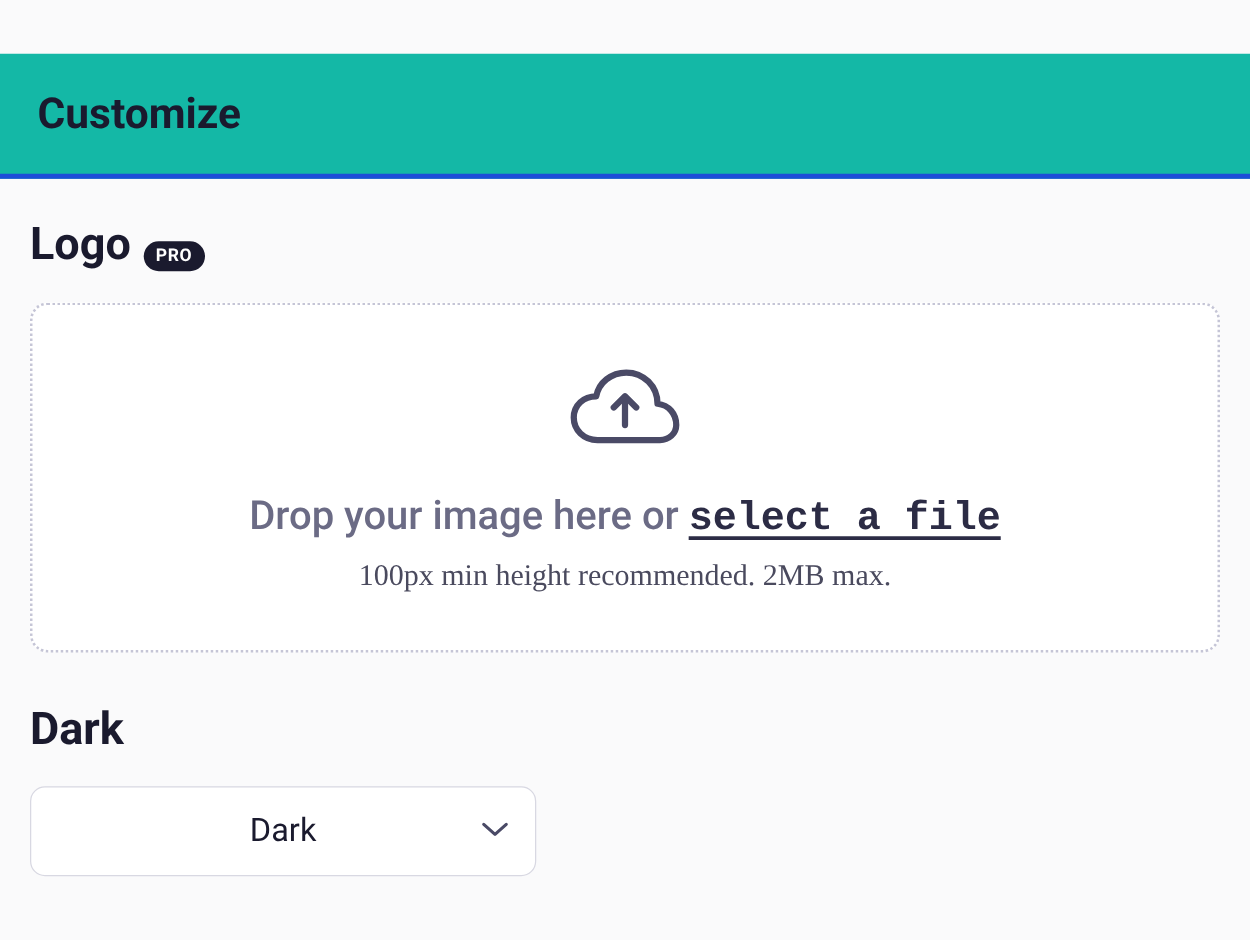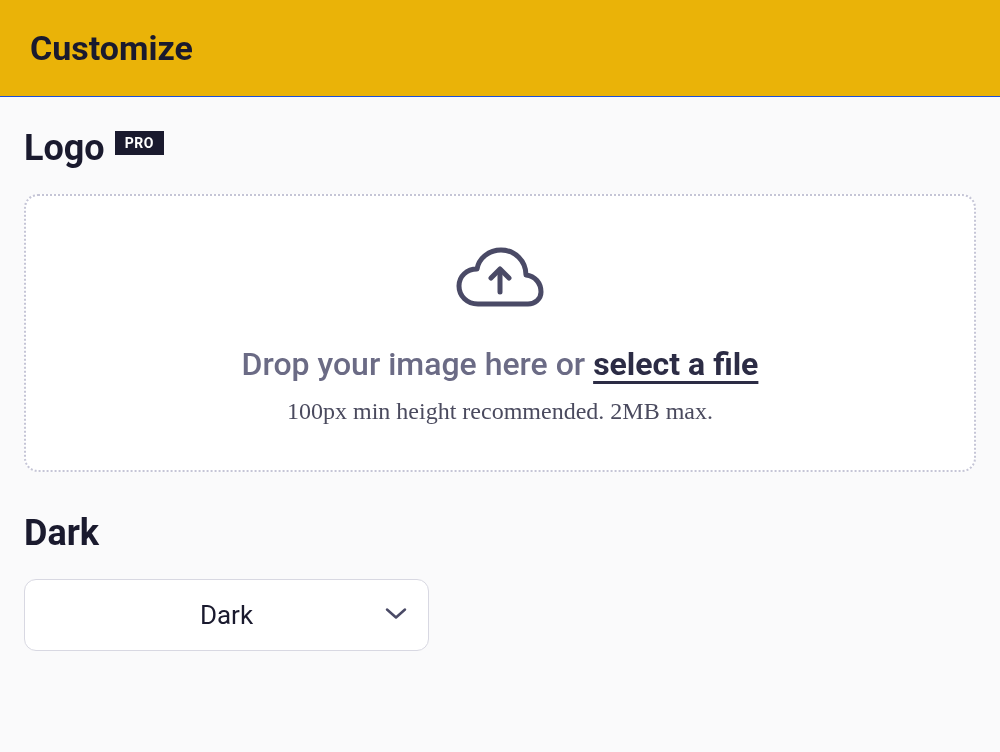--- a/index.html
+++ b/index.html
@@ -10,23 +10,24 @@
 
     body {
       font-family: -apple-system, BlinkMacSystemFont, "Segoe UI", Roboto, Helvetica, Arial, sans-serif;
       background: #fafafb;
       width: 1000px;
       height: 752px;
       color: #1a1a2e;
     }
 
     .header {
-      background: #eab308;
+      background: #14b8a6;
       padding: 28px 30px;
-      border-bottom: 1px solid #1d4ed8;
+      border-bottom: 4px solid #1d4ed8;
+      margin-top: 43px;
     }
 
     .header-title {
       font-size: 34px;
       font-weight: 700;
       color: #1a1a2e;
     }
 
     .content {
       padding: 30px 24px;
@@ -48,24 +49,24 @@
       font-weight: 700;
       color: #1a1a2e;
     }
 
     .pro-badge {
       background: #1a1a2e;
       color: #ffffff;
       font-size: 14px;
       font-weight: 700;
       padding: 4px 10px;
-      border-radius: 0;
+      border-radius: 12px;
       letter-spacing: 0.5px;
       align-self: flex-start;
-      margin-top: 4px;
+      margin-top: 20px;
     }
 
     .dropzone {
       border: 2px dotted #c5c5d6;
       border-radius: 14px;
       background: #ffffff;
       padding: 50px 20px 45px 20px;
       text-align: center;
       display: flex;
       flex-direction: column;
@@ -86,20 +87,21 @@
       margin-bottom: 15px;
       font-weight: 500;
     }
 
     .dropzone-text .select-file {
       color: #2c2c45;
       font-weight: 700;
       text-decoration: underline;
       text-underline-offset: 6px;
       cursor: pointer;
+      font-family: Liberation Mono, monospace;
     }
 
     .dropzone-hint {
       font-size: 24px;
       color: #4a4a5e;
       font-weight: 500;
       font-family: Liberation Serif, serif;
     }
 
     .select-wrapper {

